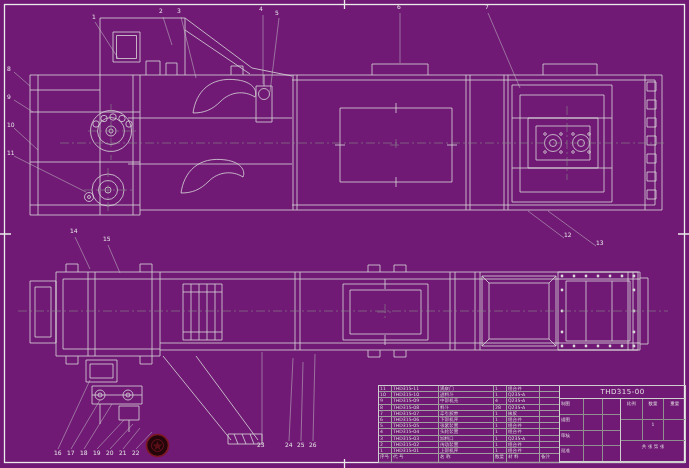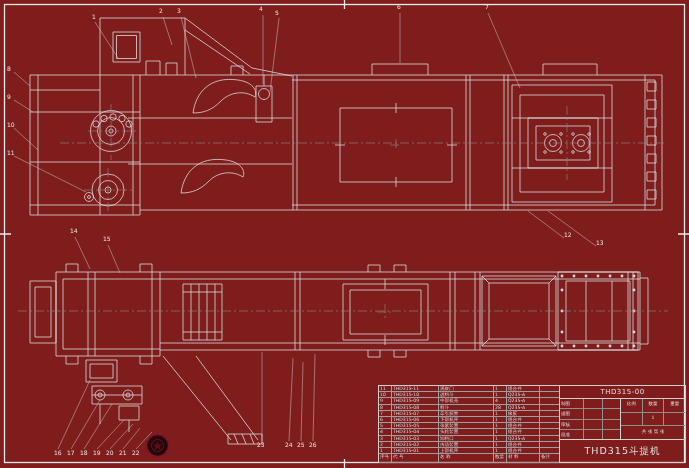--- a/index.html
+++ b/index.html
@@ -1,16 +1,16 @@
 <!DOCTYPE html>
 <html><head>
 <meta charset="utf-8">
 <style>
   html,body{margin:0;padding:0;background:#000;}
-  #stage{position:relative;width:689px;height:468px;background:#7f1d1d;overflow:hidden;
+  #stage{position:relative;width:689px;height:468px;background:#701a75;overflow:hidden;
          font-family:"DejaVu Sans",sans-serif;}
   #linework{position:absolute;left:0;top:0;}
   .balloon{position:absolute;color:#e6e6e6;font-size:6px;line-height:6px;}
 
   
   #bom{position:absolute;left:378px;top:385px;width:181px;height:78px;display:flex;flex-direction:column;
        border-left:1px solid #cfcfcf;border-top:1px solid #cfcfcf;box-sizing:border-box;color:#d8d8d8;}
   .bom-row{flex:1 1 auto;display:flex;border-bottom:0.6px solid #9f9f9f;min-height:0;}
   .bom-row.bom-head{flex:0 0 8px;}
   .bom-cell{border-right:0.6px solid #9f9f9f;font-size:4.6px;line-height:6.4px;overflow:hidden;
@@ -333,21 +333,20 @@
           <div>重量</div>
         </div>
         <div class="tb-trio">
           <div></div>
           <div>1</div>
           <div></div>
         </div>
         <div class="tb-sheet">共 张 第 张</div>
       </div>
     </div>
-    <div class="tb-title">THD315斗提机</div>
   </div>
 
   <svg id="stamp" viewBox="0 0 27 27">
     <circle cx="13.5" cy="13.5" r="11" fill="#24050a" stroke="#7d1822" stroke-width="1.6"></circle>
     <circle cx="13.5" cy="13.5" r="6" fill="none" stroke="#6a121c" stroke-width="1"></circle>
     <path d="M13.5,9 L14.8,12.4 18.3,12.5 15.6,14.7 16.6,18 13.5,16 10.4,18 11.4,14.7 8.7,12.5 12.2,12.4 Z" fill="#5a0e16" stroke="none"></path>
   </svg>
 
 </div>
 

